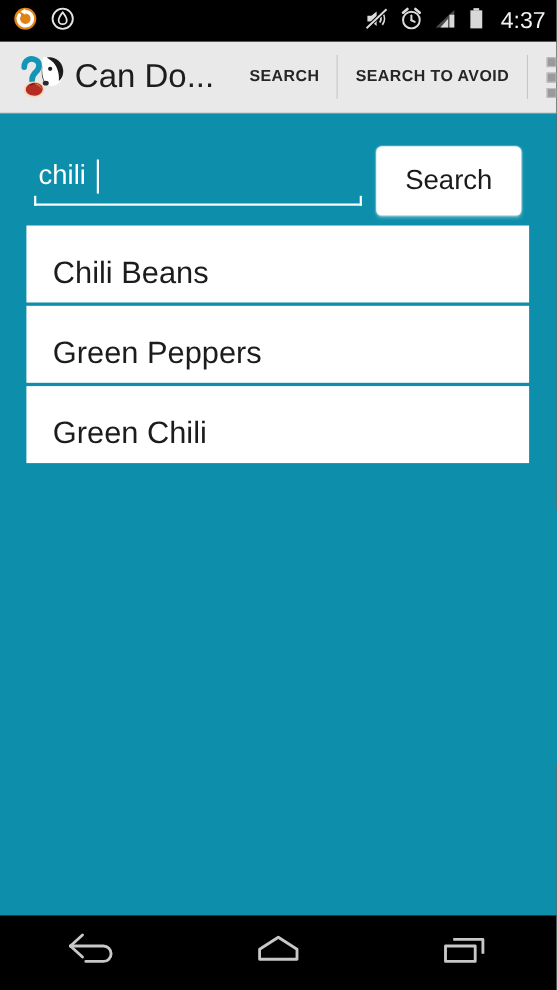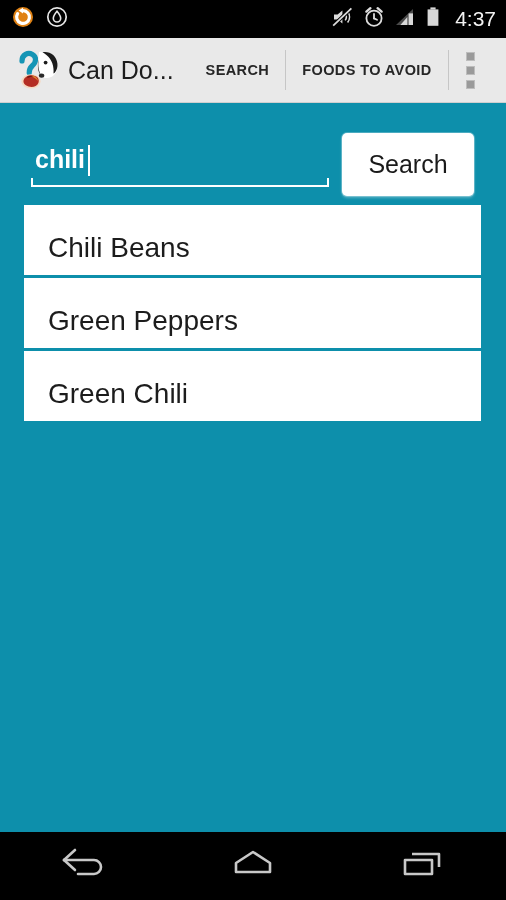--- a/index.html
+++ b/index.html
@@ -64,21 +64,21 @@
     align-items: center;
   }
   #app-logo {
     width: 46px;
     height: 46px;
     margin-left: 14px;
     flex: 0 0 auto;
     position: relative;
   }
   #app-title {
-    font-size: 25px;
+    font-size: 30px;
     color: #1d1d1d;
     margin-left: 8px;
     white-space: nowrap;
     font-family: "Liberation Sans", sans-serif;
   }
   .tab-divider {
     width: 1px;
     height: 40px;
     background: #c6c6c6;
     margin: 0 0px;
@@ -142,21 +142,20 @@
     height: 44px;
     background: transparent;
     border: none;
     outline: none;
     color: #ffffff;
     font-size: 25px;
     font-family: "Liberation Sans", sans-serif;
     padding: 0 0 0 4px;
     box-sizing: border-box;
     caret-color: #ffffff;
-    font-weight: bold;
   }
   #search-underline {
     position: absolute;
     left: 0;
     top: 41px;
     width: 298px;
     height: 9px;
     border-left: 2px solid #ffffff;
     border-right: 2px solid #ffffff;
     border-bottom: 2px solid #ffffff;
@@ -306,21 +305,21 @@
         <path d="M9.5 33.6 C10.4 29.6 15 27.6 19.4 28.4 C24 29.2 25.8 32.6 24.4 36 C23 39.4 18.6 40.8 14.6 39.6 C11.4 38.6 9 36.6 9.5 33.6 Z" fill="#b42d23"></path>
         <path d="M18.2 28.6 C21.4 29.4 23.6 31.4 24 34 C22.4 31.6 20.2 30 17.6 29.4 Z" fill="#e3912c"></path>
         <path d="M13.4 29.6 C15.6 28.6 18 28.6 20 29.4 C17.4 29.4 15.2 30 13.4 31 Z" fill="#6d1710"></path>
       </svg>
     </div>
 
     <div id="app-title">Can Do...</div>
 
     <div class="ab-tab" id="tab-search">SEARCH</div>
     <div class="tab-divider"></div>
-    <div class="ab-tab">FOODS TO AVOID</div>
+    <div class="ab-tab">SEARCH TO AVOID</div>
     <div class="tab-divider"></div>
 
     <div id="overflow-menu">
       <span class="dot"></span>
       <span class="dot"></span>
       <span class="dot"></span>
     </div>
   </div>
 
   <div id="content">

